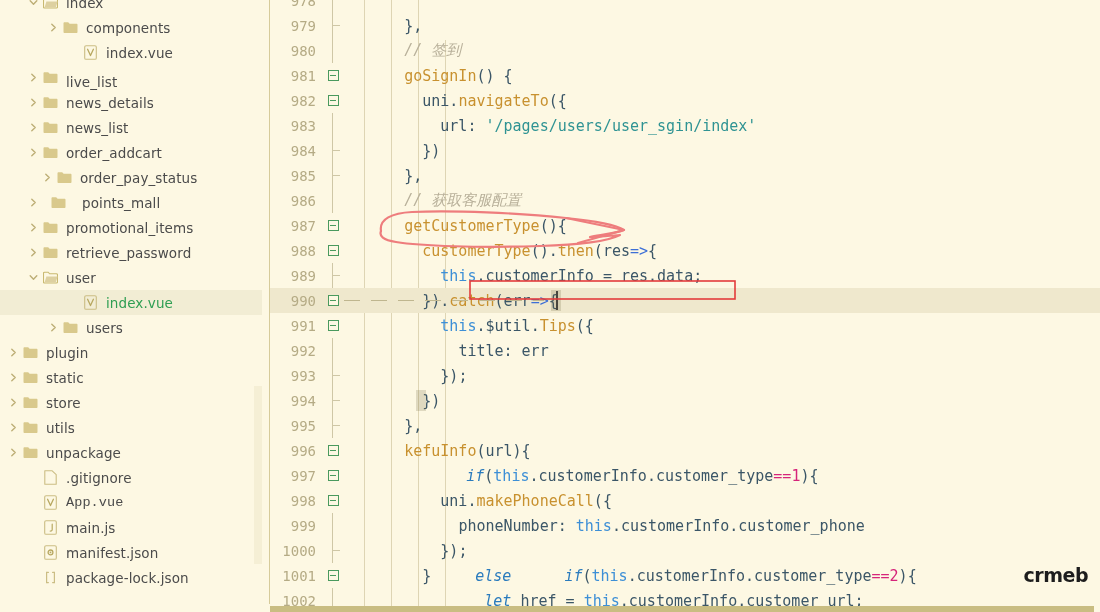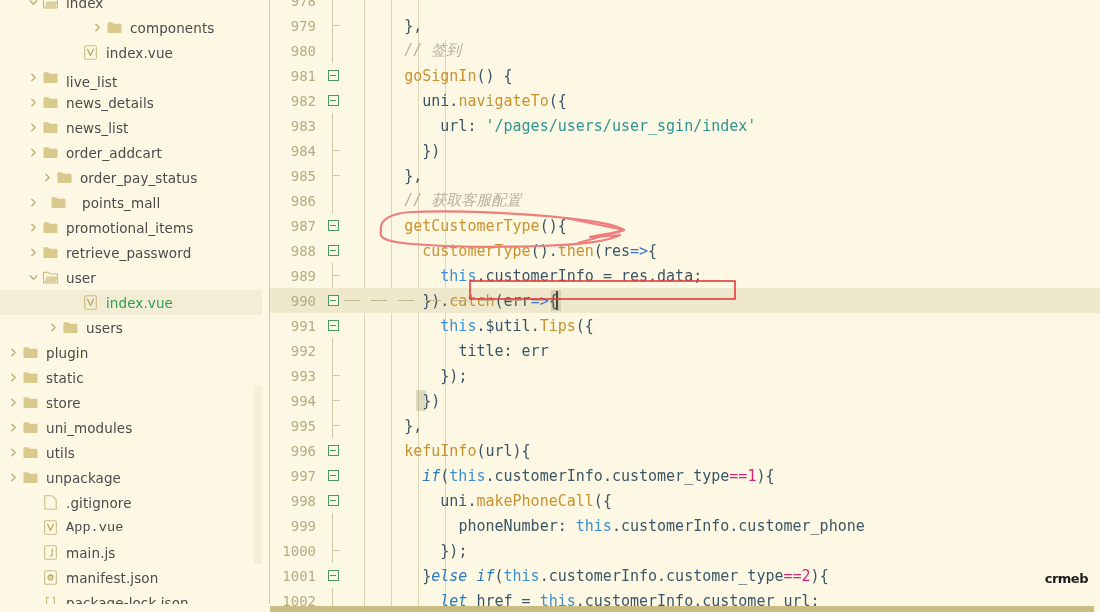--- a/index.html
+++ b/index.html
@@ -102,21 +102,21 @@
     background:#fdf8e3;
   }
   .foldbox::before {
     content:""; display:block; width:6px; height:1px; background:#4a9a5e;
   }
   .code { padding-left:6px; position:relative; }
 
   
   .t-cmt   { color:#b8b09a; font-style:italic; }
   .t-fn    { color:#c8912f; }
-  .t-kw    { color:#2a7bbd; font-style:italic; }
+  .t-kw    { color:#2a7bbd; font-style:italic;margin-left:44px; }
   .t-this  { color:#3d8fd6; }
   .t-str   { color:#2f9393; }
   .t-num   { color:#d6247a; }
   .t-op    { color:#3b5667; }
   .t-arrow { color:#3d6fd6; }
   .t-plain { color:#3b5667;margin-top:44px; }
 
   
   .guides { position:absolute; top:0; left:0; right:0; bottom:0; pointer-events:none; }
   .guide { position:absolute; top:0; width:1px; background:#ded5b4; }
@@ -136,21 +136,21 @@
   }
   .hbar-thumb {
     position:absolute; left:0; bottom:0; height:6px; width:824px;
     background:#c9bd82;
   }
 
   
   .wm {
     position:absolute; right:12px; bottom:26px;
     font-family:"DejaVu Sans", sans-serif;
-    font-size:13px; font-weight:bold; color:#1d1d1d;
+    font-size:19px; font-weight:bold; color:#1d1d1d;
     letter-spacing:-0.5px;
     display:flex; align-items:flex-end;
   }
 </style>
 </head>
 <body>
 
 <div id="app">
 
   <div class="sidebar">
@@ -162,21 +162,21 @@
             </svg>
           </span>
           <span class="ficon">
             <svg class="ico" width="15" height="13" viewBox="0 0 15 13">
               <path d="M0.5 2.2 C0.5 1.6 1 1.2 1.6 1.2 H5.2 L6.6 2.8 H13.4 C14 2.8 14.5 3.2 14.5 3.8 V11 C14.5 11.6 14 12 13.4 12 H1.6 C1 12 0.5 11.6 0.5 11 Z" fill="none" stroke="#c9b970" stroke-width="1.1"></path>
               <path d="M1.5 11.6 L3.4 5.6 H14.6 L12.7 11.6 Z" fill="#ddd0a0"></path>
             </svg>
           </span>
           <span class="label">index</span>
         </div>
-        <div class="tree-row" style="padding-left: 46px; margin-left: 44px;">
+        <div class="tree-row" style="padding-left: 46px;">
           <span class="twisty">
             <svg class="ico" width="9" height="9" viewBox="0 0 9 9">
               <path d="M2.8 1.2 L6.2 4.5 L2.8 7.8" fill="none" stroke="#bdae76" stroke-width="1.4" stroke-linecap="round" stroke-linejoin="round"></path>
             </svg>
           </span>
           <span class="ficon">
             <svg class="ico" width="15" height="13" viewBox="0 0 15 13">
               <path d="M0.5 2.2 C0.5 1.6 1 1.2 1.6 1.2 H5.2 L6.6 2.8 H13.4 C14 2.8 14.5 3.2 14.5 3.8 V11 C14.5 11.6 14 12 13.4 12 H1.6 C1 12 0.5 11.6 0.5 11 Z" fill="#d9c98c"></path>
             </svg>
           </span>
@@ -364,33 +364,20 @@
             <svg class="ico" width="9" height="9" viewBox="0 0 9 9">
               <path d="M2.8 1.2 L6.2 4.5 L2.8 7.8" fill="none" stroke="#bdae76" stroke-width="1.4" stroke-linecap="round" stroke-linejoin="round"></path>
             </svg>
           </span>
           <span class="ficon">
             <svg class="ico" width="15" height="13" viewBox="0 0 15 13">
               <path d="M0.5 2.2 C0.5 1.6 1 1.2 1.6 1.2 H5.2 L6.6 2.8 H13.4 C14 2.8 14.5 3.2 14.5 3.8 V11 C14.5 11.6 14 12 13.4 12 H1.6 C1 12 0.5 11.6 0.5 11 Z" fill="#d9c98c"></path>
             </svg>
           </span>
           <span class="label">store</span>
-        </div>
-        <div class="tree-row" style="padding-left: 6px;">
-          <span class="twisty">
-            <svg class="ico" width="9" height="9" viewBox="0 0 9 9">
-              <path d="M2.8 1.2 L6.2 4.5 L2.8 7.8" fill="none" stroke="#bdae76" stroke-width="1.4" stroke-linecap="round" stroke-linejoin="round"></path>
-            </svg>
-          </span>
-          <span class="ficon">
-            <svg class="ico" width="15" height="13" viewBox="0 0 15 13">
-              <path d="M0.5 2.2 C0.5 1.6 1 1.2 1.6 1.2 H5.2 L6.6 2.8 H13.4 C14 2.8 14.5 3.2 14.5 3.8 V11 C14.5 11.6 14 12 13.4 12 H1.6 C1 12 0.5 11.6 0.5 11 Z" fill="#d9c98c"></path>
-            </svg>
-          </span>
-          <span class="label">uni_modules</span>
         </div>
         <div class="tree-row" style="padding-left: 6px;">
           <span class="twisty">
             <svg class="ico" width="9" height="9" viewBox="0 0 9 9">
               <path d="M2.8 1.2 L6.2 4.5 L2.8 7.8" fill="none" stroke="#bdae76" stroke-width="1.4" stroke-linecap="round" stroke-linejoin="round"></path>
             </svg>
           </span>
           <span class="ficon">
             <svg class="ico" width="15" height="13" viewBox="0 0 15 13">
               <path d="M0.5 2.2 C0.5 1.6 1 1.2 1.6 1.2 H5.2 L6.6 2.8 H13.4 C14 2.8 14.5 3.2 14.5 3.8 V11 C14.5 11.6 14 12 13.4 12 H1.6 C1 12 0.5 11.6 0.5 11 Z" fill="#d9c98c"></path>

